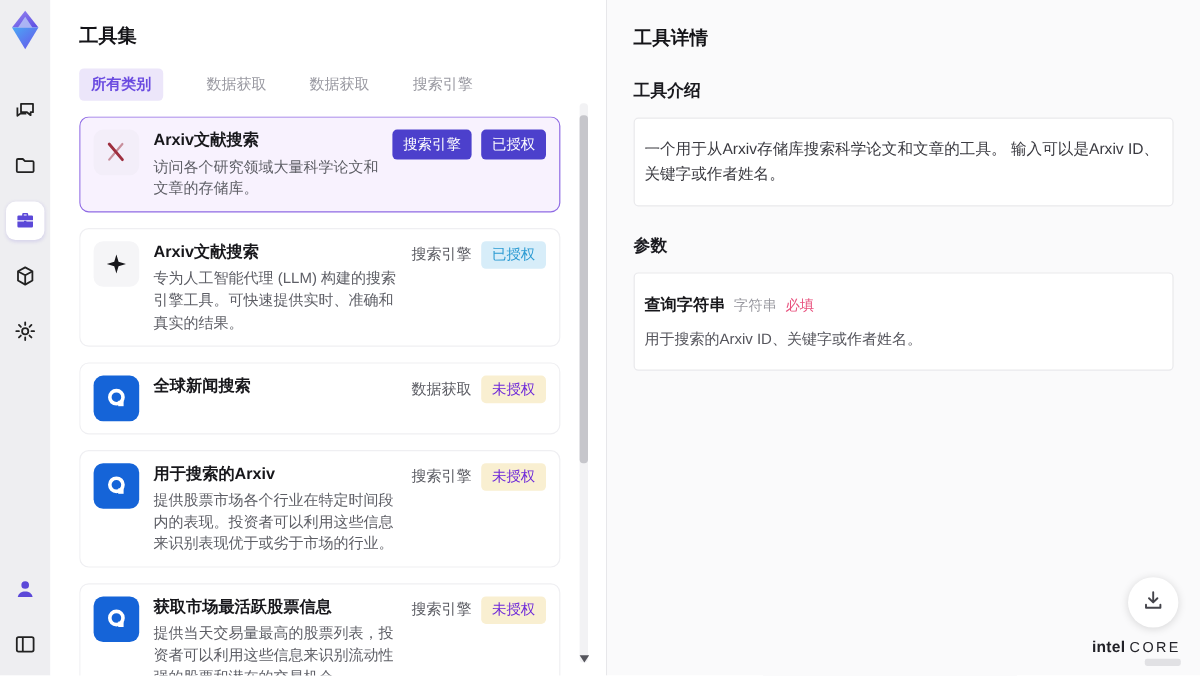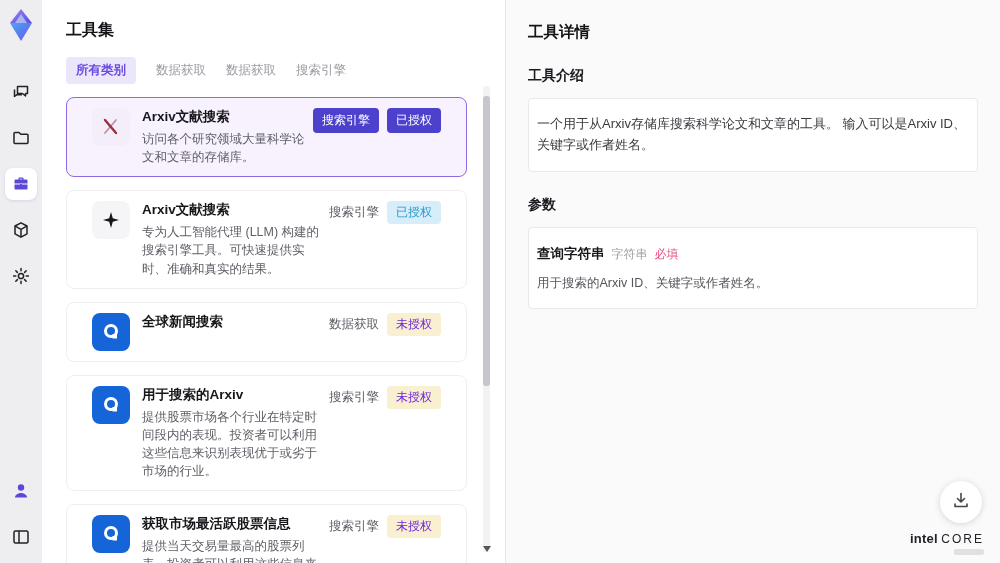--- a/index.html
+++ b/index.html
@@ -14,26 +14,26 @@
   .rail-btn { width:32px; height:32px; border-radius:8px; display:flex; align-items:center;
     justify-content:center; margin-bottom:14px; cursor:pointer; }
   .rail-btn.active { background:#ffffff; box-shadow:0 1px 3px rgba(80,60,200,.15); }
   .rail-spacer { flex:1; }
   .rail svg { display:block; }
 
   
   .tools-panel { width:464px; flex:none; border-right:1px solid #e7e7ea; position:relative;
     padding:20px 24px 0; background:#fff; }
   .panel-title { font-size:16px; font-weight:700; color:#141418; }
-  .tabs { display:flex; align-items:center; gap:20px; margin-top:16px; }
+  .tabs { display:flex; align-items:center; gap:36px; margin-top:16px; }
   .tab { font-size:12.5px; color:#9a9aa2; cursor:pointer; padding:5px 0; white-space:nowrap; }
   .tab.active { background:#ece6fa; color:#6a4be0; font-weight:700; padding:5px 10px; border-radius:4px; }
 
   .tool-list { margin-top:13px; padding-right:14px; height:472px; overflow:hidden; position:relative; }
-  .card { display:flex; align-items:flex-start; padding:10px 25px; border:1px solid #efeff2;
+  .card { display:flex; align-items:flex-start; padding:10px 11px; border:1px solid #efeff2;
     border-radius:8px; margin-bottom:13px; background:#fff; cursor:pointer; }
   .card.selected { border:1px solid #8f6ae4; background:#f8f2fe; }
   .tool-icon { width:38px; height:38px; border-radius:8px; flex:none; display:flex; align-items:center;
     justify-content:center; background:#f5f5f7; margin-right:12px; overflow:hidden; }
   .tool-icon.blue { background:#1564d8; }
   .tool-icon.lav { background:#f3eef9; }
   .tool-info { flex:1; min-width:0; padding-right:6px; }
   .tool-name { font-size:13.5px; font-weight:700; color:#17171b; margin-bottom:4px; }
   .tool-desc { font-size:12.5px; color:#5e5f66; line-height:1.45; max-width:268px; }
   .badges { display:flex; gap:8px; flex:none; align-items:center; }

